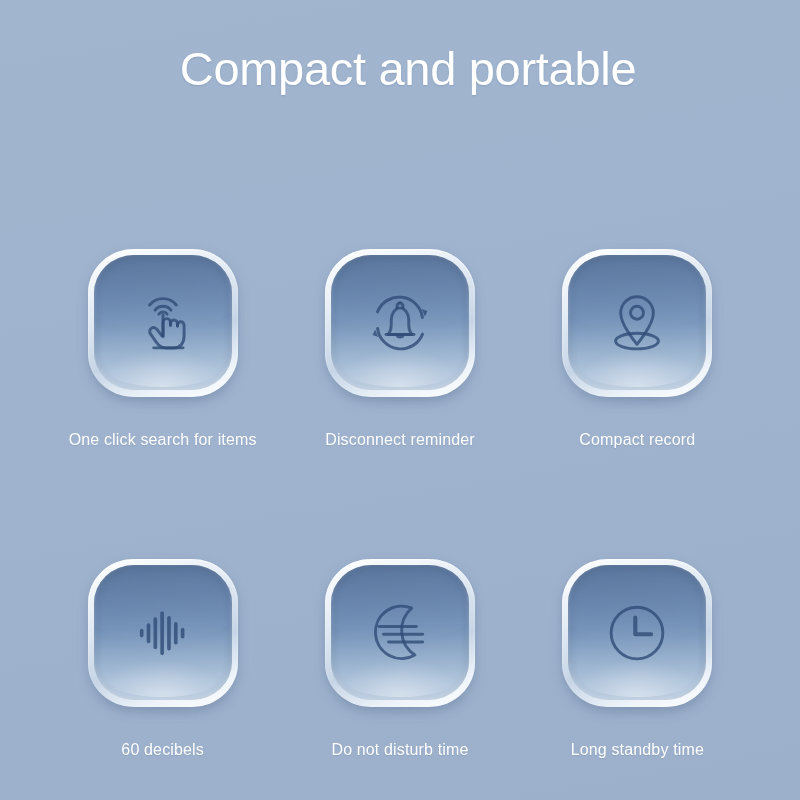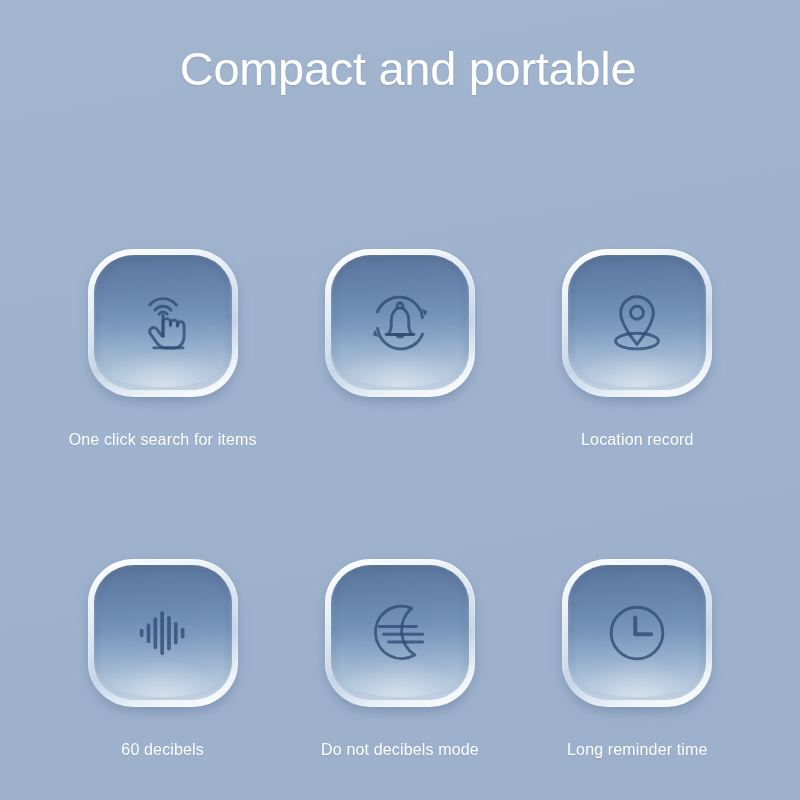--- a/index.html
+++ b/index.html
@@ -234,37 +234,38 @@
                 <path class="gstroke" d="M32 15.6c-1.3 0-2.4 1-2.4 2.3v1.6"></path>
                 <path class="gstroke" d="M32 15.6c1.3 0 2.4 1 2.4 2.3v1.6"></path>
                 <path class="gstroke" d="M22.2 41.4c1.9-2.3 2.6-4.4 2.6-7.3v-4.6c0-5.2 3.2-9.9 7.2-9.9s7.2 4.7 7.2 9.9v4.6c0 2.9 0.7 5 2.6 7.3z"></path>
                 <path class="gstroke" d="M20.5 41.4h23"></path>
                 <path class="gstroke" d="M29.4 41.4a2.7 2.7 0 0 0 5.3 0"></path>
               </svg>
             </span>
           </div>
         </div>
       </div>
+      <div class="caption">Disconnect reminder</div>
     </div>
 
     <div class="cell">
       <div class="btn-wrap">
         <div class="bezel">
           <div class="face">
             <span class="glyph">
               <svg viewBox="0 0 64 64">
                 <path class="gstroke" d="M32 10.5c-7.4 0-13.4 6-13.4 13.4 0 9.7 13.4 25.6 13.4 25.6s13.4-15.9 13.4-25.6c0-7.4-6-13.4-13.4-13.4z"></path>
                 <circle class="gstroke" cx="32" cy="23.6" r="5.3"></circle>
                 <ellipse class="gstroke" cx="32" cy="46.8" rx="17.6" ry="6.4"></ellipse>
               </svg>
             </span>
           </div>
         </div>
       </div>
-      <div class="caption">Location record</div>
+      <div class="caption">Compact record</div>
     </div>
 
     <div class="cell">
       <div class="btn-wrap">
         <div class="bezel">
           <div class="face">
             <span class="glyph">
               <svg viewBox="0 0 64 64">
                 <g class="gfill">
                   <rect x="13.0" y="28.6" width="3.0" height="7.0" rx="1.5"></rect>
@@ -291,33 +292,33 @@
               <svg viewBox="0 0 64 64">
                 <path class="gstroke" d="M41.6 11.6A21.5 21.5 0 1 0 44.2 50 24.2 24.2 0 0 1 41.6 11.6z"></path>
                 <path class="gstroke" d="M14.8 26.6h30.6"></path>
                 <path class="gstroke" d="M18.6 33.0h32.0"></path>
                 <path class="gstroke" d="M22.6 39.4h28.0"></path>
               </svg>
             </span>
           </div>
         </div>
       </div>
-      <div class="caption">Do not decibels mode</div>
+      <div class="caption">Do not disturb time</div>
     </div>
 
     <div class="cell">
       <div class="btn-wrap">
         <div class="bezel">
           <div class="face">
             <span class="glyph">
               <svg viewBox="0 0 64 64">
                 <circle class="gstroke" cx="32" cy="32" r="21.2"></circle>
                 <path class="gstroke" style="stroke-width:3.4" d="M30.6 19.4v13.6h13.0"></path>
               </svg>
             </span>
           </div>
         </div>
       </div>
-      <div class="caption">Long reminder time</div>
+      <div class="caption">Long standby time</div>
     </div>
 
   </div>
 </div>
 
 </body></html>

